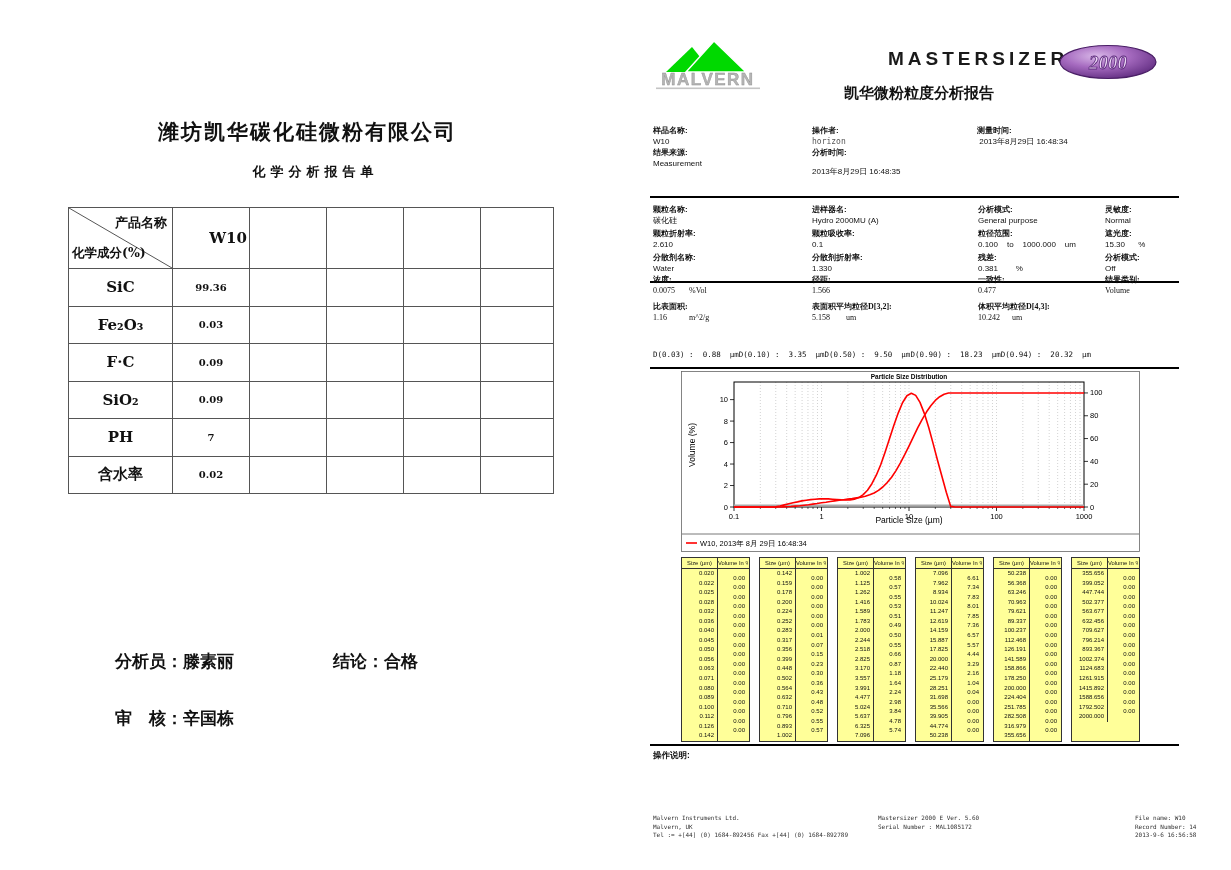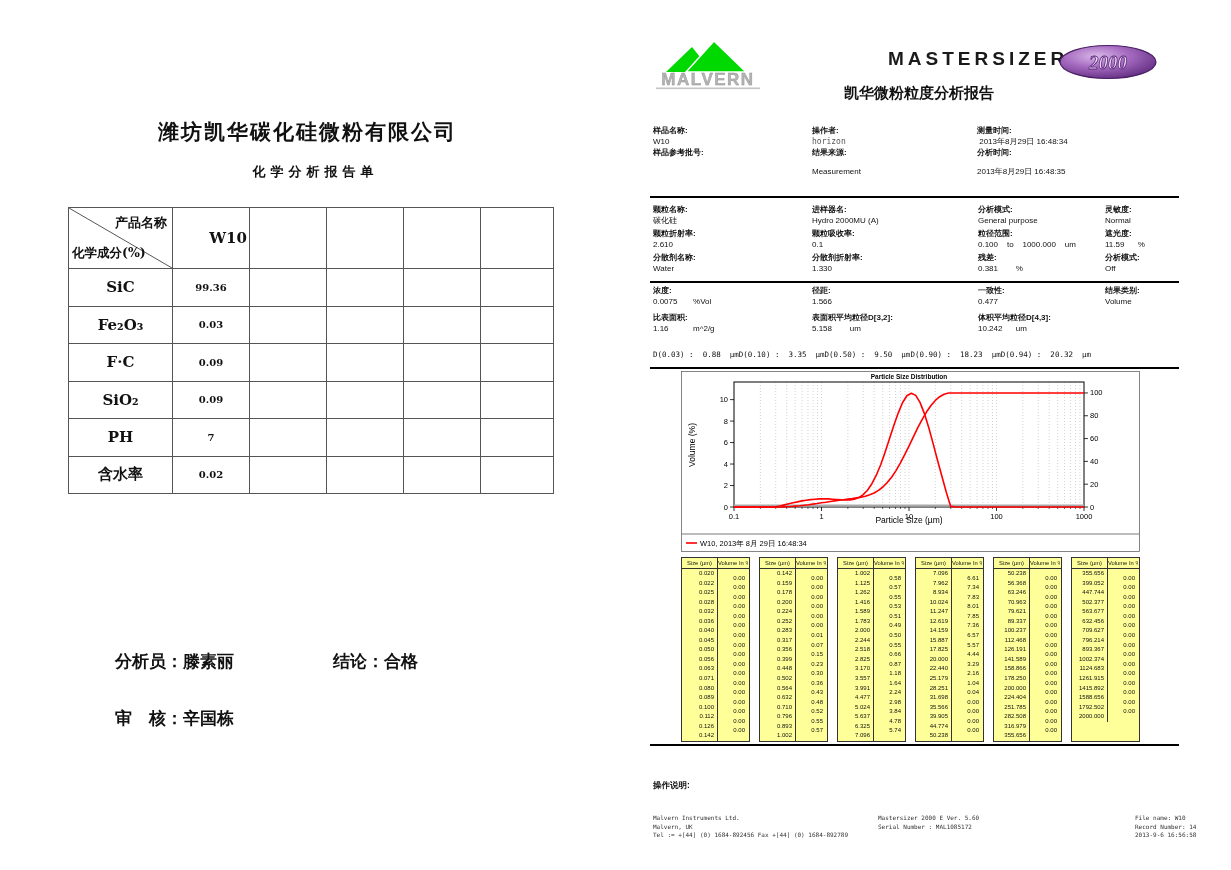--- a/index.html
+++ b/index.html
@@ -42,42 +42,42 @@
   .ms-badge{left:408px;top:44px;}
   .rp-subtitle{left:132px;top:84px;width:212px;text-align:right;font-size:15px;font-weight:bold;}
   .rule{left:0;width:529px;background:#000;}
   .rule1{top:196px;height:2px;}
   .rule2{top:281px;height:2px;}
   .rule3{top:367px;height:1.5px;}
   .rule4{top:744px;height:2px;}
   .ig{display:grid;column-gap:0;}
   .ig-sample{left:3px;top:126px;width:522px;grid-template-columns:159px 165px 1fr;}
   .ig-particle{left:3px;top:205px;width:525px;grid-template-columns:159px 166px 127px 1fr;row-gap:3px;}
-  .ig-results{left:3px;top:286px;width:525px;grid-template-columns:159px 166px 127px 1fr;row-gap:6px;}
+  .ig-results{left:3px;top:275px;width:525px;grid-template-columns:159px 166px 127px 1fr;row-gap:6px;font-family:Liberation Serif, serif;}
   .ig-item{min-height:19px;}
   .ig-label{font-weight:bold;font-size:8px;line-height:10px;}
   .ig-value{font-size:8px;line-height:11px;white-space:pre;}
   .ig-sample .ig-item{min-height:22px;}
   .ig-sample .ig-item:nth-child(2) .ig-value{font-family:"DejaVu Sans Mono",monospace;color:#555;}
   .ig-sample .ig-item:nth-child(5) .ig-value,
   .ig-sample .ig-item:nth-child(6) .ig-value{margin-top:8px;}
   .d-row{left:3px;top:350px;width:521px;display:flex;justify-content:flex-start;
          font-family:"DejaVu Sans Mono",monospace;font-size:7.5px;white-space:pre;}
   .psd-chart{left:31px;top:371px;}
   .size-tables{left:31px;top:557px;width:459px;display:flex;justify-content:space-between;}
   .size-table{border:1px solid #333;background:#ffff99;width:67px;}
   .st-head{display:flex;border-bottom:1px solid #333;height:10px;}
   .st-head span{font-size:5.8px;line-height:10px;text-align:center;overflow:hidden;white-space:nowrap;}
   .st-head .h-size{width:35px;border-right:1px solid #333;}
   .st-head .h-vol{width:30px;}
   .st-body{display:flex;}
   .st-sizes{width:35px;border-right:1px solid #333;}
   .st-vols{width:30px;padding-top:4.7px;}
   .st-cell{height:9.55px;font-size:6px;line-height:9.55px;text-align:right;padding-right:3px;}
-  .op-notes{left:3px;top:780px;font-size:8.5px;font-weight:bold;}
+  .op-notes{left:3px;top:750px;font-size:8.5px;font-weight:bold;}
   .footer-col{top:814px;font-family:"DejaVu Sans Mono",monospace;font-size:6px;line-height:8.5px;
               color:#333;white-space:pre;}
   .footer-left{left:3px;}
   .footer-center{left:228px;}
   .footer-right{left:485px;}
 </style>
 </head>
 <body>
 
 <div class="left-page">
@@ -200,24 +200,20 @@
       </div>
       <div class="ig-item">
         <div class="ig-label">操作者:</div>
         <div class="ig-value">horizon</div>
       </div>
       <div class="ig-item">
         <div class="ig-label">测量时间:</div>
         <div class="ig-value"> 2013年8月29日 16:48:34</div>
       </div>
       <div class="ig-item">
-        <div class="ig-label">样品参考批号:</div>
-        <div class="ig-value"></div>
-      </div>
-      <div class="ig-item">
         <div class="ig-label">结果来源:</div>
         <div class="ig-value">Measurement</div>
       </div>
       <div class="ig-item">
         <div class="ig-label"> 分析时间:</div>
         <div class="ig-value">2013年8月29日 16:48:35</div>
       </div>
     </div>
   <div class="rp-abs rule rule1"></div>
   <div class="rp-abs ig ig-particle">
@@ -244,21 +240,21 @@
       <div class="ig-item">
         <div class="ig-label">颗粒吸收率:</div>
         <div class="ig-value">0.1</div>
       </div>
       <div class="ig-item">
         <div class="ig-label">粒径范围:</div>
         <div class="ig-value">0.100    to    1000.000    um</div>
       </div>
       <div class="ig-item">
         <div class="ig-label">遮光度:</div>
-        <div class="ig-value">11.59      %</div>
+        <div class="ig-value">15.30      %</div>
       </div>
       <div class="ig-item">
         <div class="ig-label">分散剂名称:</div>
         <div class="ig-value">Water</div>
       </div>
       <div class="ig-item">
         <div class="ig-label">分散剂折射率:</div>
         <div class="ig-value">1.330</div>
       </div>
       <div class="ig-item">

